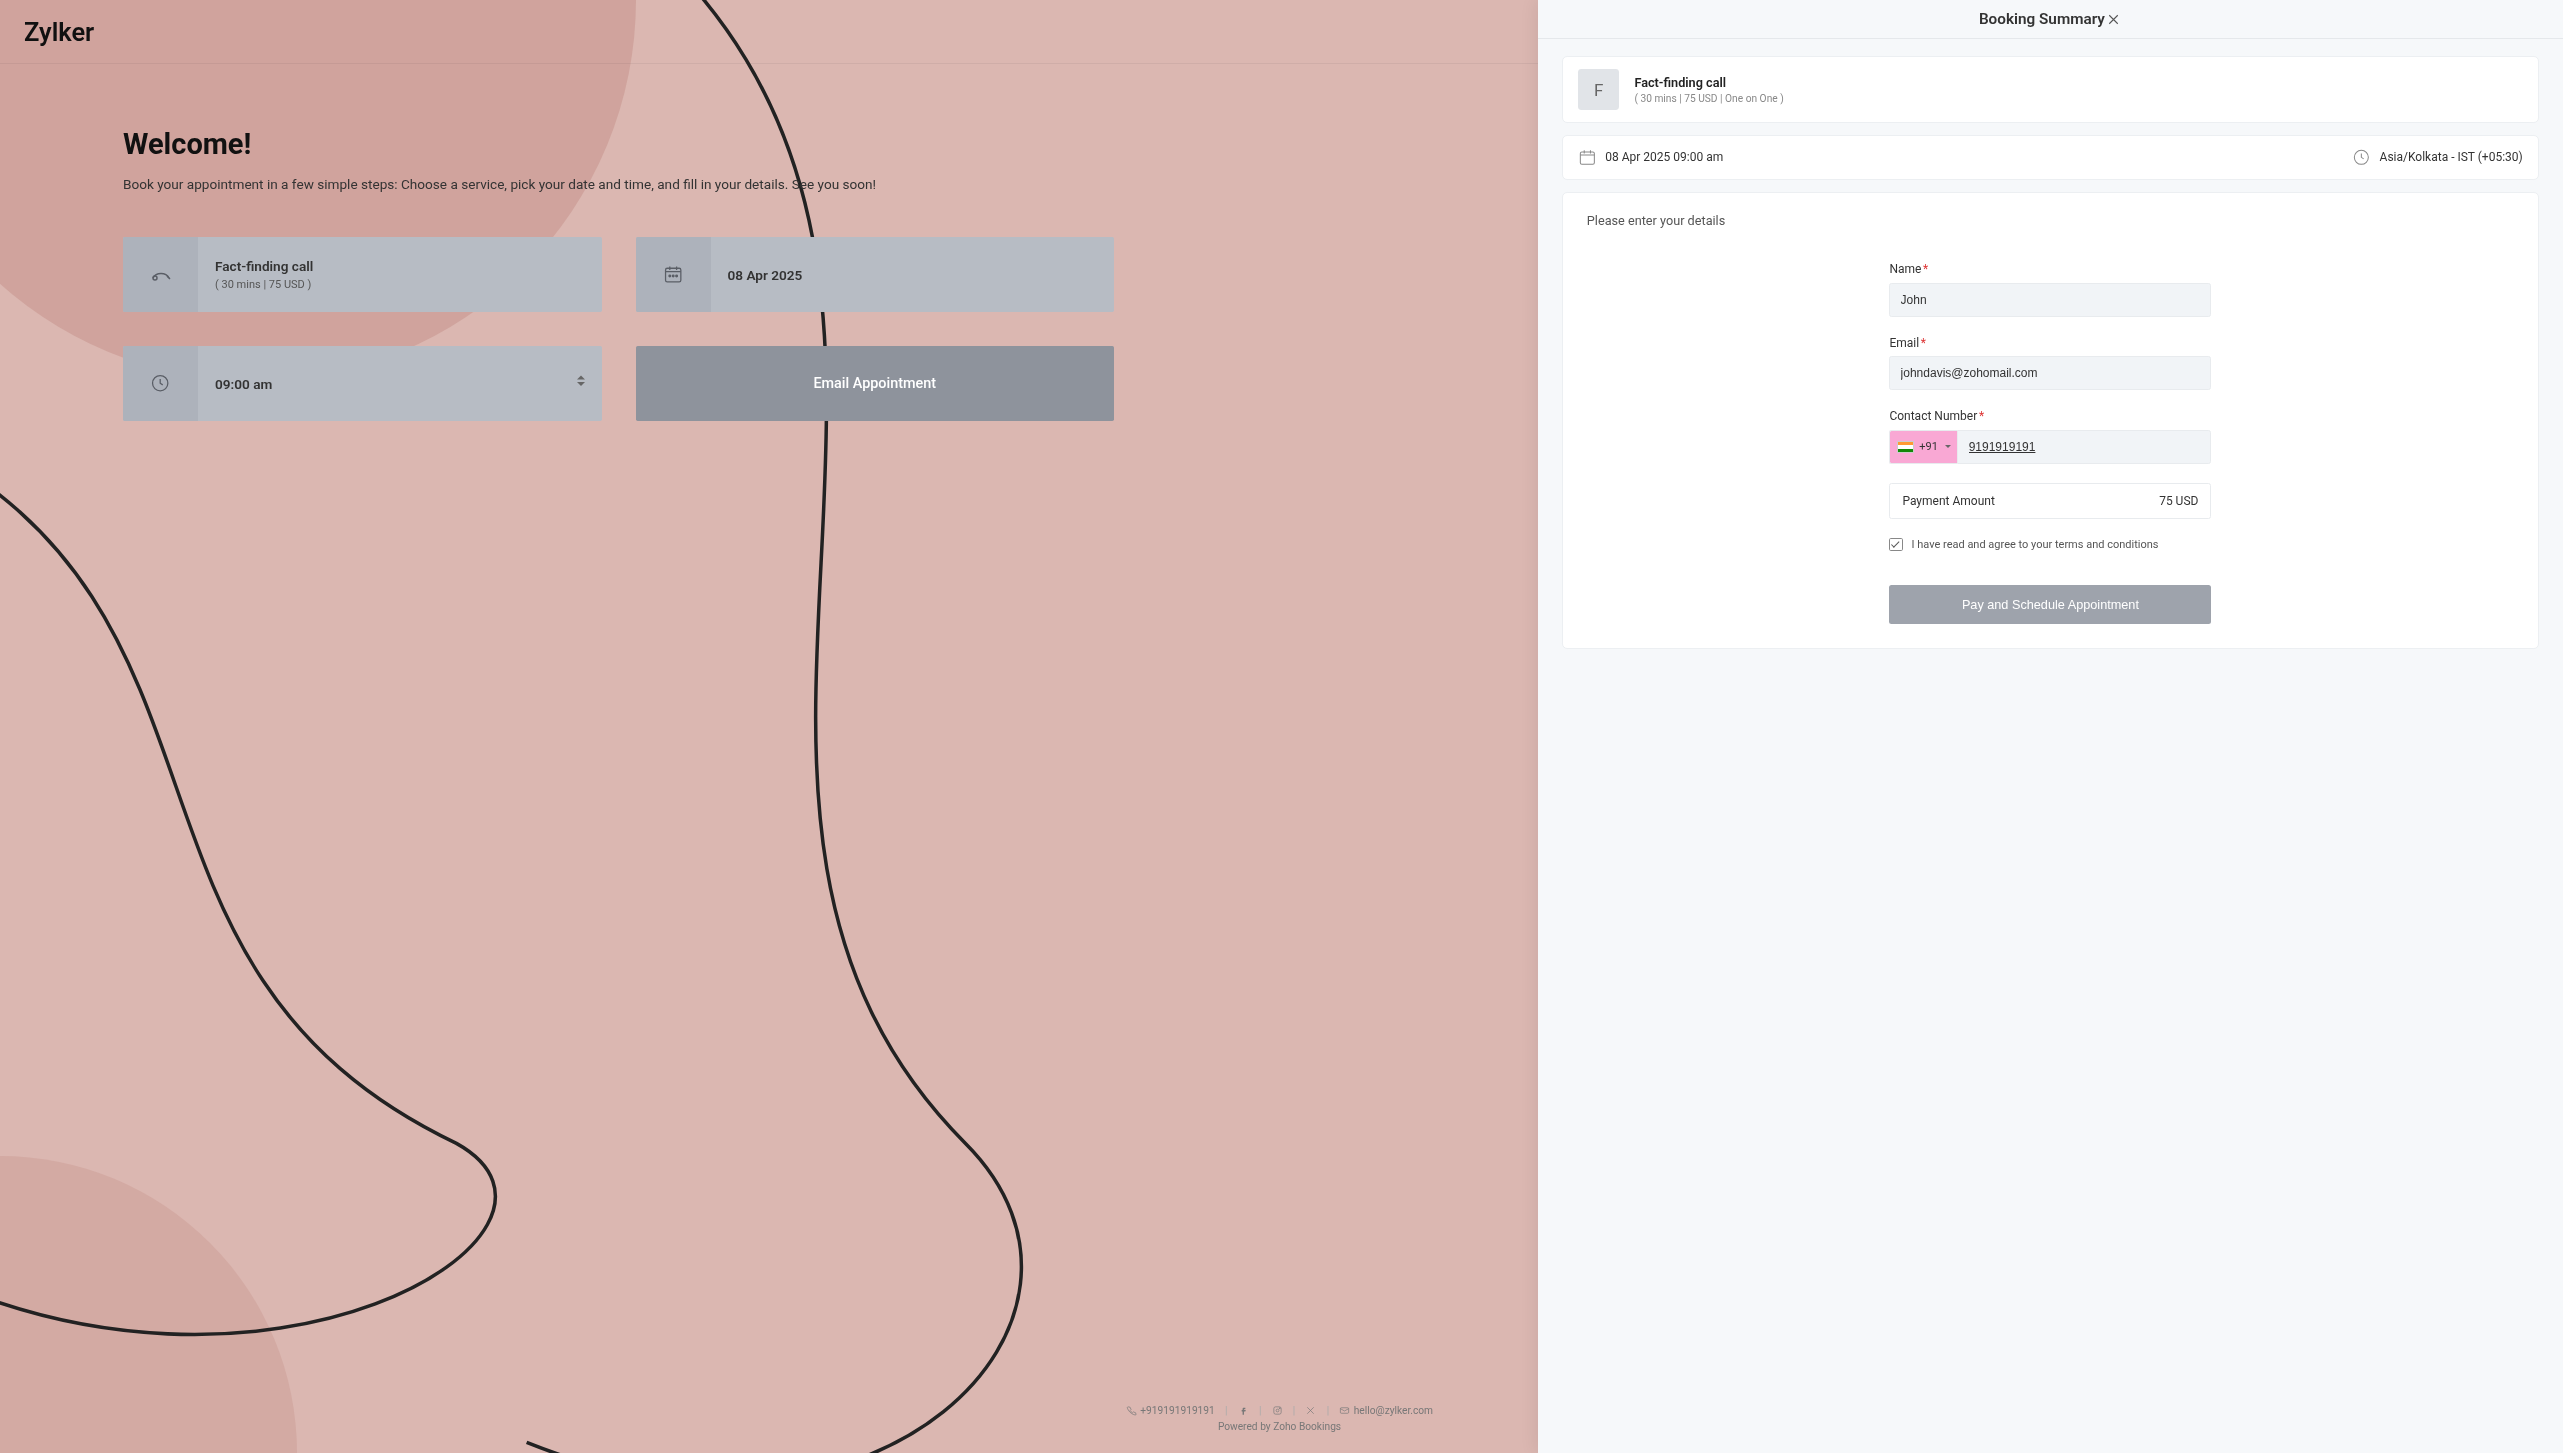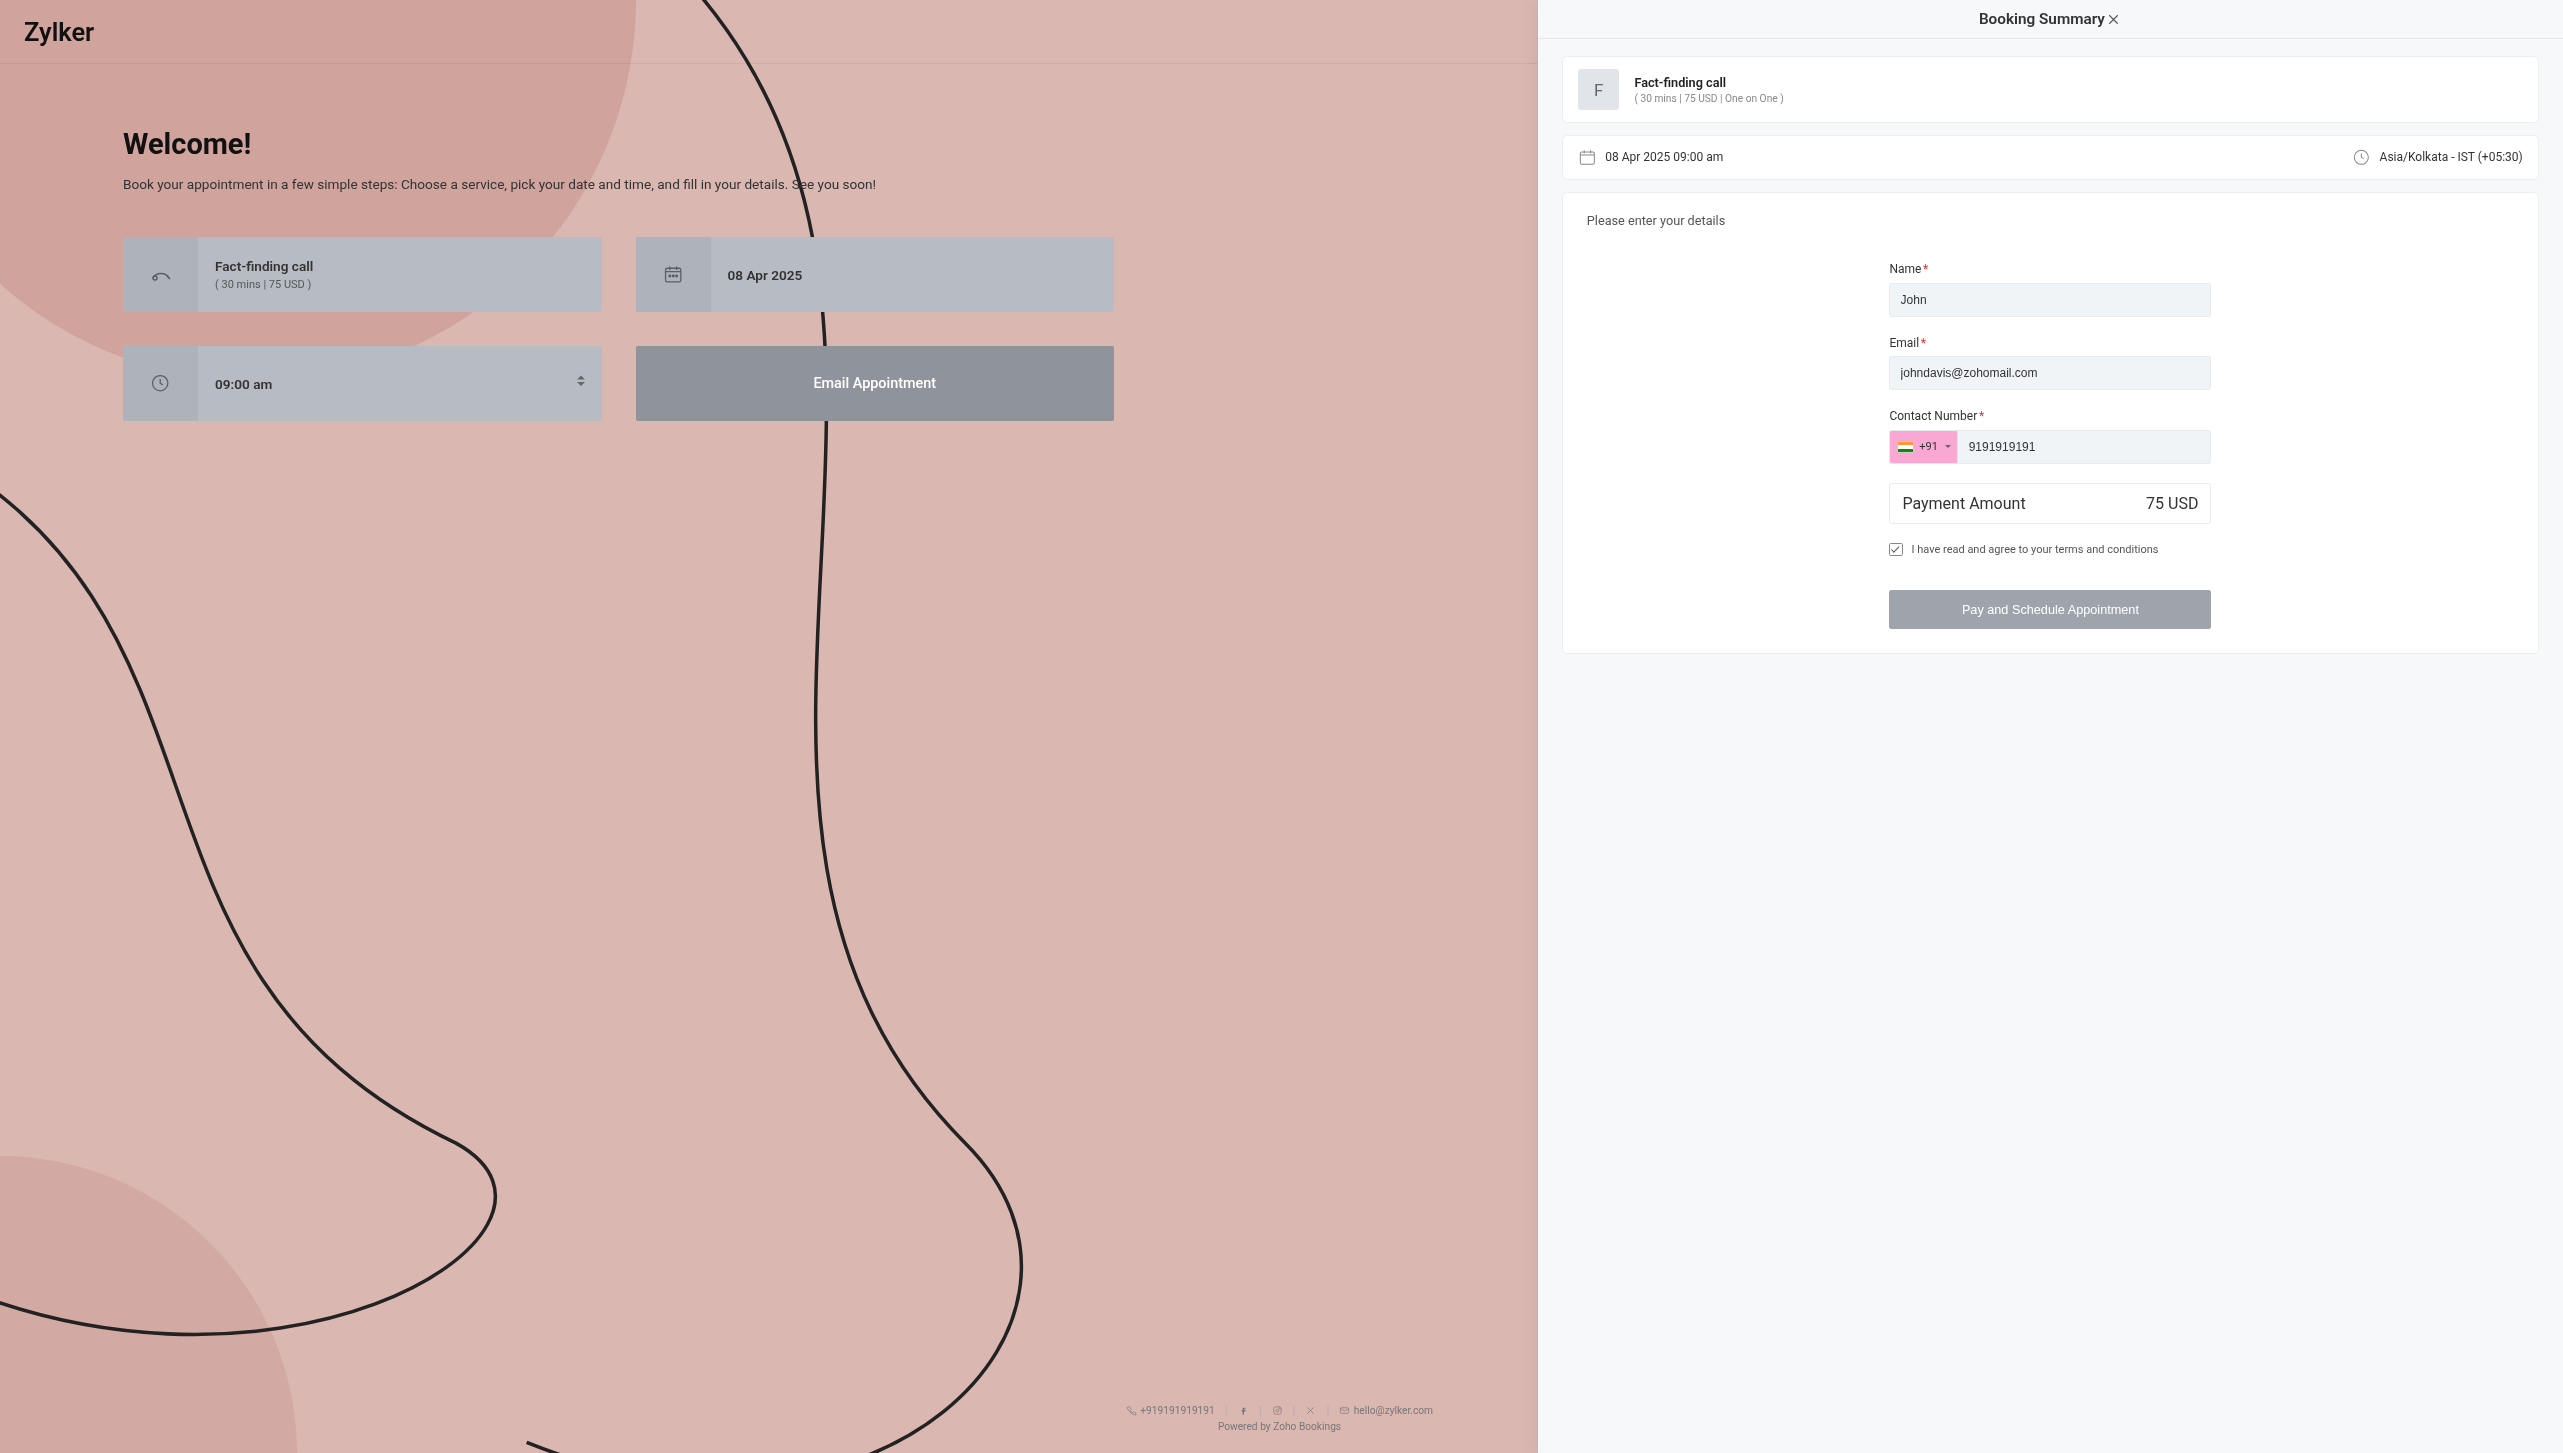--- a/index.html
+++ b/index.html
@@ -134,26 +134,26 @@
   }
   .flag {
     width:17px;height:12px; display:inline-block;
     background:linear-gradient(to bottom,#ff9933 0 33%,#fff 33% 66%,#138808 66% 100%);
     border:0.8px solid #ccc;
   }
   .flag-select::after {
     content:""; width:0;height:0;border-left:3.4px solid transparent;border-right:3.4px solid transparent;
     border-top:3.4px solid #666; margin-left:1.7px;
   }
-  .phone-row .input { border-radius:0 2.5px 2.5px 0; }
+  .phone-row .input { border-radius:0 2.5px 2.5px 0;text-decoration:underline; }
 
   .pay-box {
     border:0.8px solid #e8ebee; border-radius:2.5px;
     display:flex; justify-content:space-between; align-items:center;
-    padding:10.2px 12px; font-size:16px; color:#333; margin-bottom:18.7px;
+    padding:10.2px 12px; font-size:12px; color:#333; margin-bottom:18.7px;
   }
 
   .terms-row { display:flex; align-items:center; gap:8.5px; font-size:11px; color:#555; margin-bottom:34px;}
   .checkbox {
     width:13.6px;height:13.6px;border:1.3px solid #888;border-radius:1.7px;
     display:flex;align-items:center;justify-content:center;cursor:pointer;
   }
   .checkbox.checked::after {
     content:""; width:6.8px;height:3.4px;border-left:1.7px solid #555;border-bottom:1.7px solid #555;
     transform:rotate(-45deg) translateY(-0.8px);

